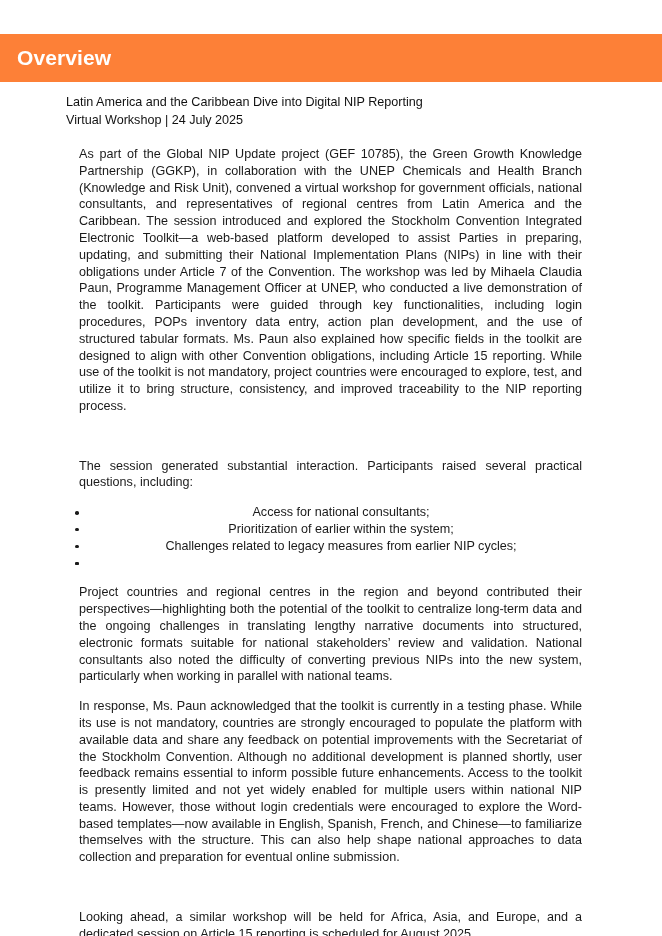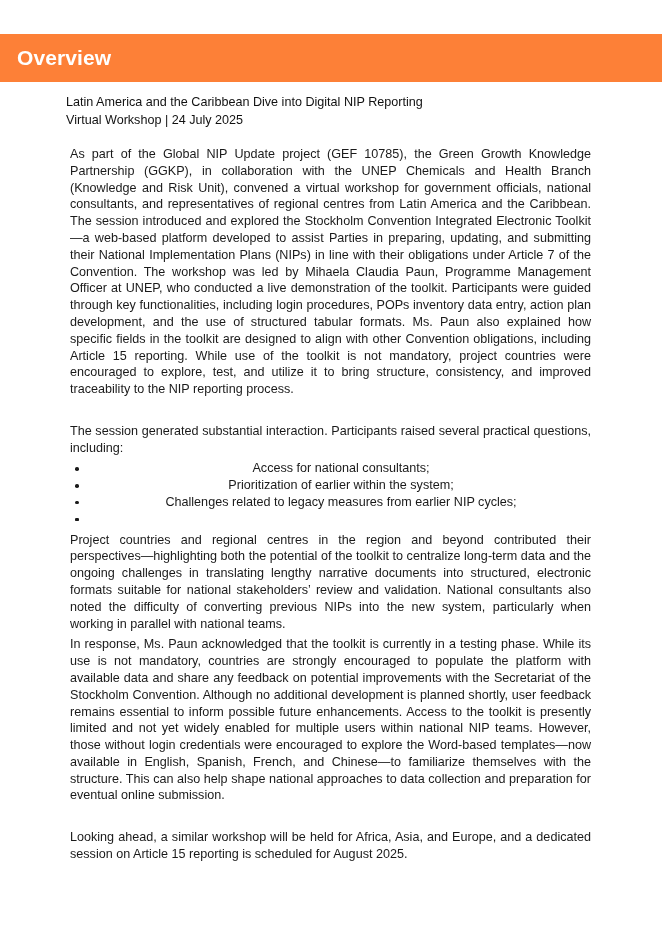--- a/index.html
+++ b/index.html
@@ -44,21 +44,21 @@
       line-height: 16.8px;
     }
     .heading {
       font-weight: normal;
       font-size: 12.6px;
       line-height: 18px;
       margin: 0;
       color: #111111;
     }
     .para {
-      margin: 4px;
+      margin: 13px;
       text-align: justify;
       text-align-last: left;
     }
     .gap {
       height: 16.8px;
     }
     .heading-block {
       margin-bottom: 17px;
     }
     ul.bullets {

